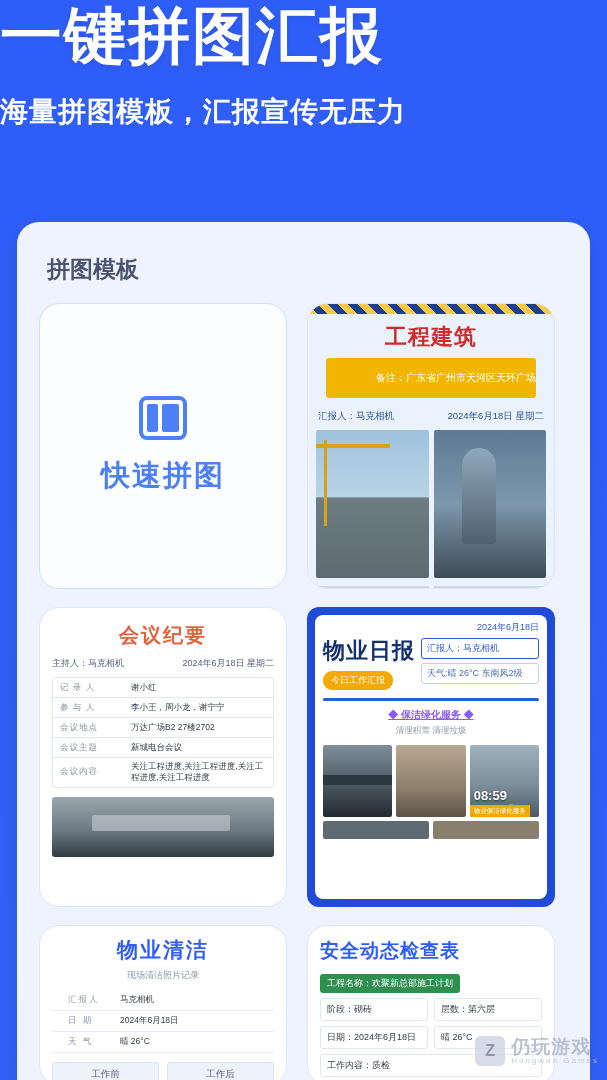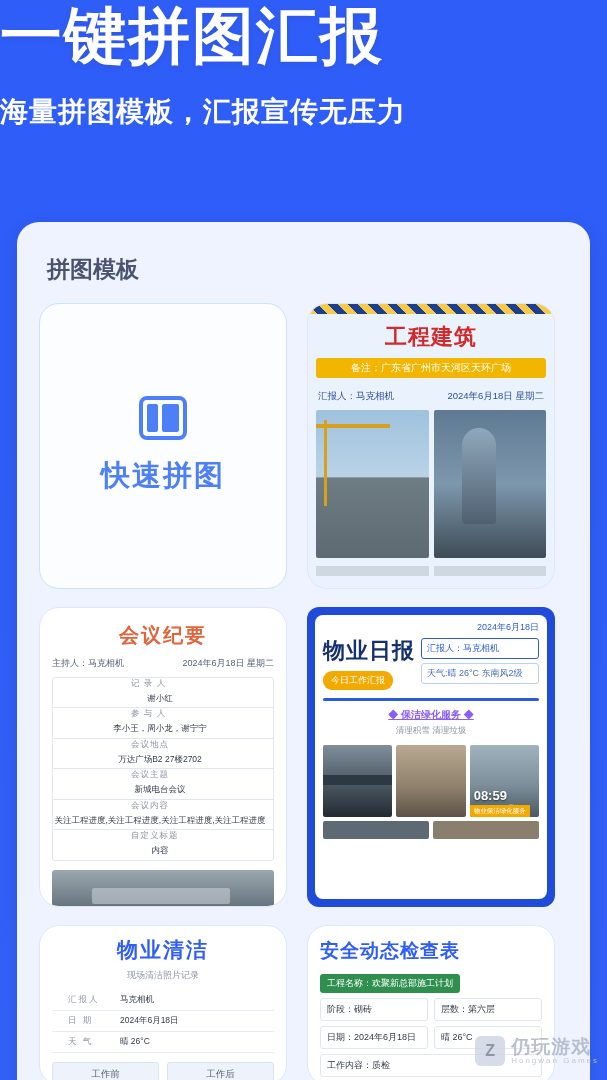--- a/index.html
+++ b/index.html
@@ -107,27 +107,27 @@
   .eng-head {
     background: #eaf2fd;
     padding: 8px 0 6px;
     text-align: center;
   }
   .eng-title {
     font-size: 22px; font-weight: bold; color: #d22a2a;
     letter-spacing: 1px;
   }
   .eng-note {
-    margin: 6px 8px 0;
+    margin: 6px 18px 0;
     background: #f2b600;
     color: #ffffff;
     font-size: 10px;
     border-radius: 3px;
-    padding: 3px 0;
-    text-align: center;
+    padding: 13px 0;
+    text-align: right;
   }
   .eng-meta {
     display: flex; justify-content: space-between;
     font-size: 9.5px; color: #2c4f9c;
     padding: 6px 10px 7px;
     background: #eaf2fd;
   }
   .eng-photos { display: flex; gap: 5px; padding: 0 8px 8px; background:#eaf2fd;}
   .ph { height: 148px; flex: 1; border-radius: 2px; position: relative; overflow: hidden; }
   .ph-crane {
@@ -154,21 +154,21 @@
   .ph-bottom div { flex:1; height: 10px; background:#cfd8de; }
 
   
   .meet { height: 300px; padding: 10px 12px 0; border:1.5px solid #dde7fa;}
   .meet-title {
     text-align:center; color:#e0643c; font-size:20px; font-weight:bold; letter-spacing:2px;
     margin: 4px 0 8px;
   }
   .meet-sub { display:flex; justify-content:space-between; font-size:9px; color:#55607a; margin-bottom: 7px;}
   .meet-rows { border:1px solid #e2e6ef; border-radius:3px; }
-  .mrow { display:flex; border-bottom:1px solid #e2e6ef; font-size:8.5px; min-height: 20px; align-items:center;flex-direction:column;}
+  .mrow { display:flex; border-bottom:1px solid #e2e6ef; font-size:8.5px; min-height: 20px; align-items:center;}
   .mrow:last-child { border-bottom: none; }
   .mlab { width: 78px; color:#8d93a3; padding-left:7px; letter-spacing:1px; flex:none;}
   .mval { color:#333a49; padding: 3px 6px 3px 0; line-height: 1.35;}
   .meet-photo {
     margin-top: 9px; height: 60px; border-radius:3px;
     background: linear-gradient(180deg,#9aa7ae 0%,#6d7a84 55%,#2f3a42 100%);
     position: relative; overflow:hidden;
   }
   .meet-photo::after{
     content:""; position:absolute; left:18%; top:30%; width:62%; height:16px;
@@ -318,24 +318,20 @@
             <span class="mval">万达广场B2 27楼2702</span>
           </div>
           <div class="mrow">
             <span class="mlab">会议主题</span>
             <span class="mval">新城电台会议</span>
           </div>
           <div class="mrow">
             <span class="mlab">会议内容</span>
             <span class="mval">关注工程进度,关注工程进度,关注工程进度,关注工程进度</span>
           </div>
-          <div class="mrow">
-            <span class="mlab">自定义标题</span>
-            <span class="mval">内容</span>
-          </div>
         </div>
         <div class="meet-photo"></div>
       </div>
 
       <div class="card daily">
         <div class="daily-inner">
           <div class="daily-date">2024年6月18日</div>
           <div class="daily-head">
             <div class="daily-left">
               <div class="daily-title">物业日报</div>

